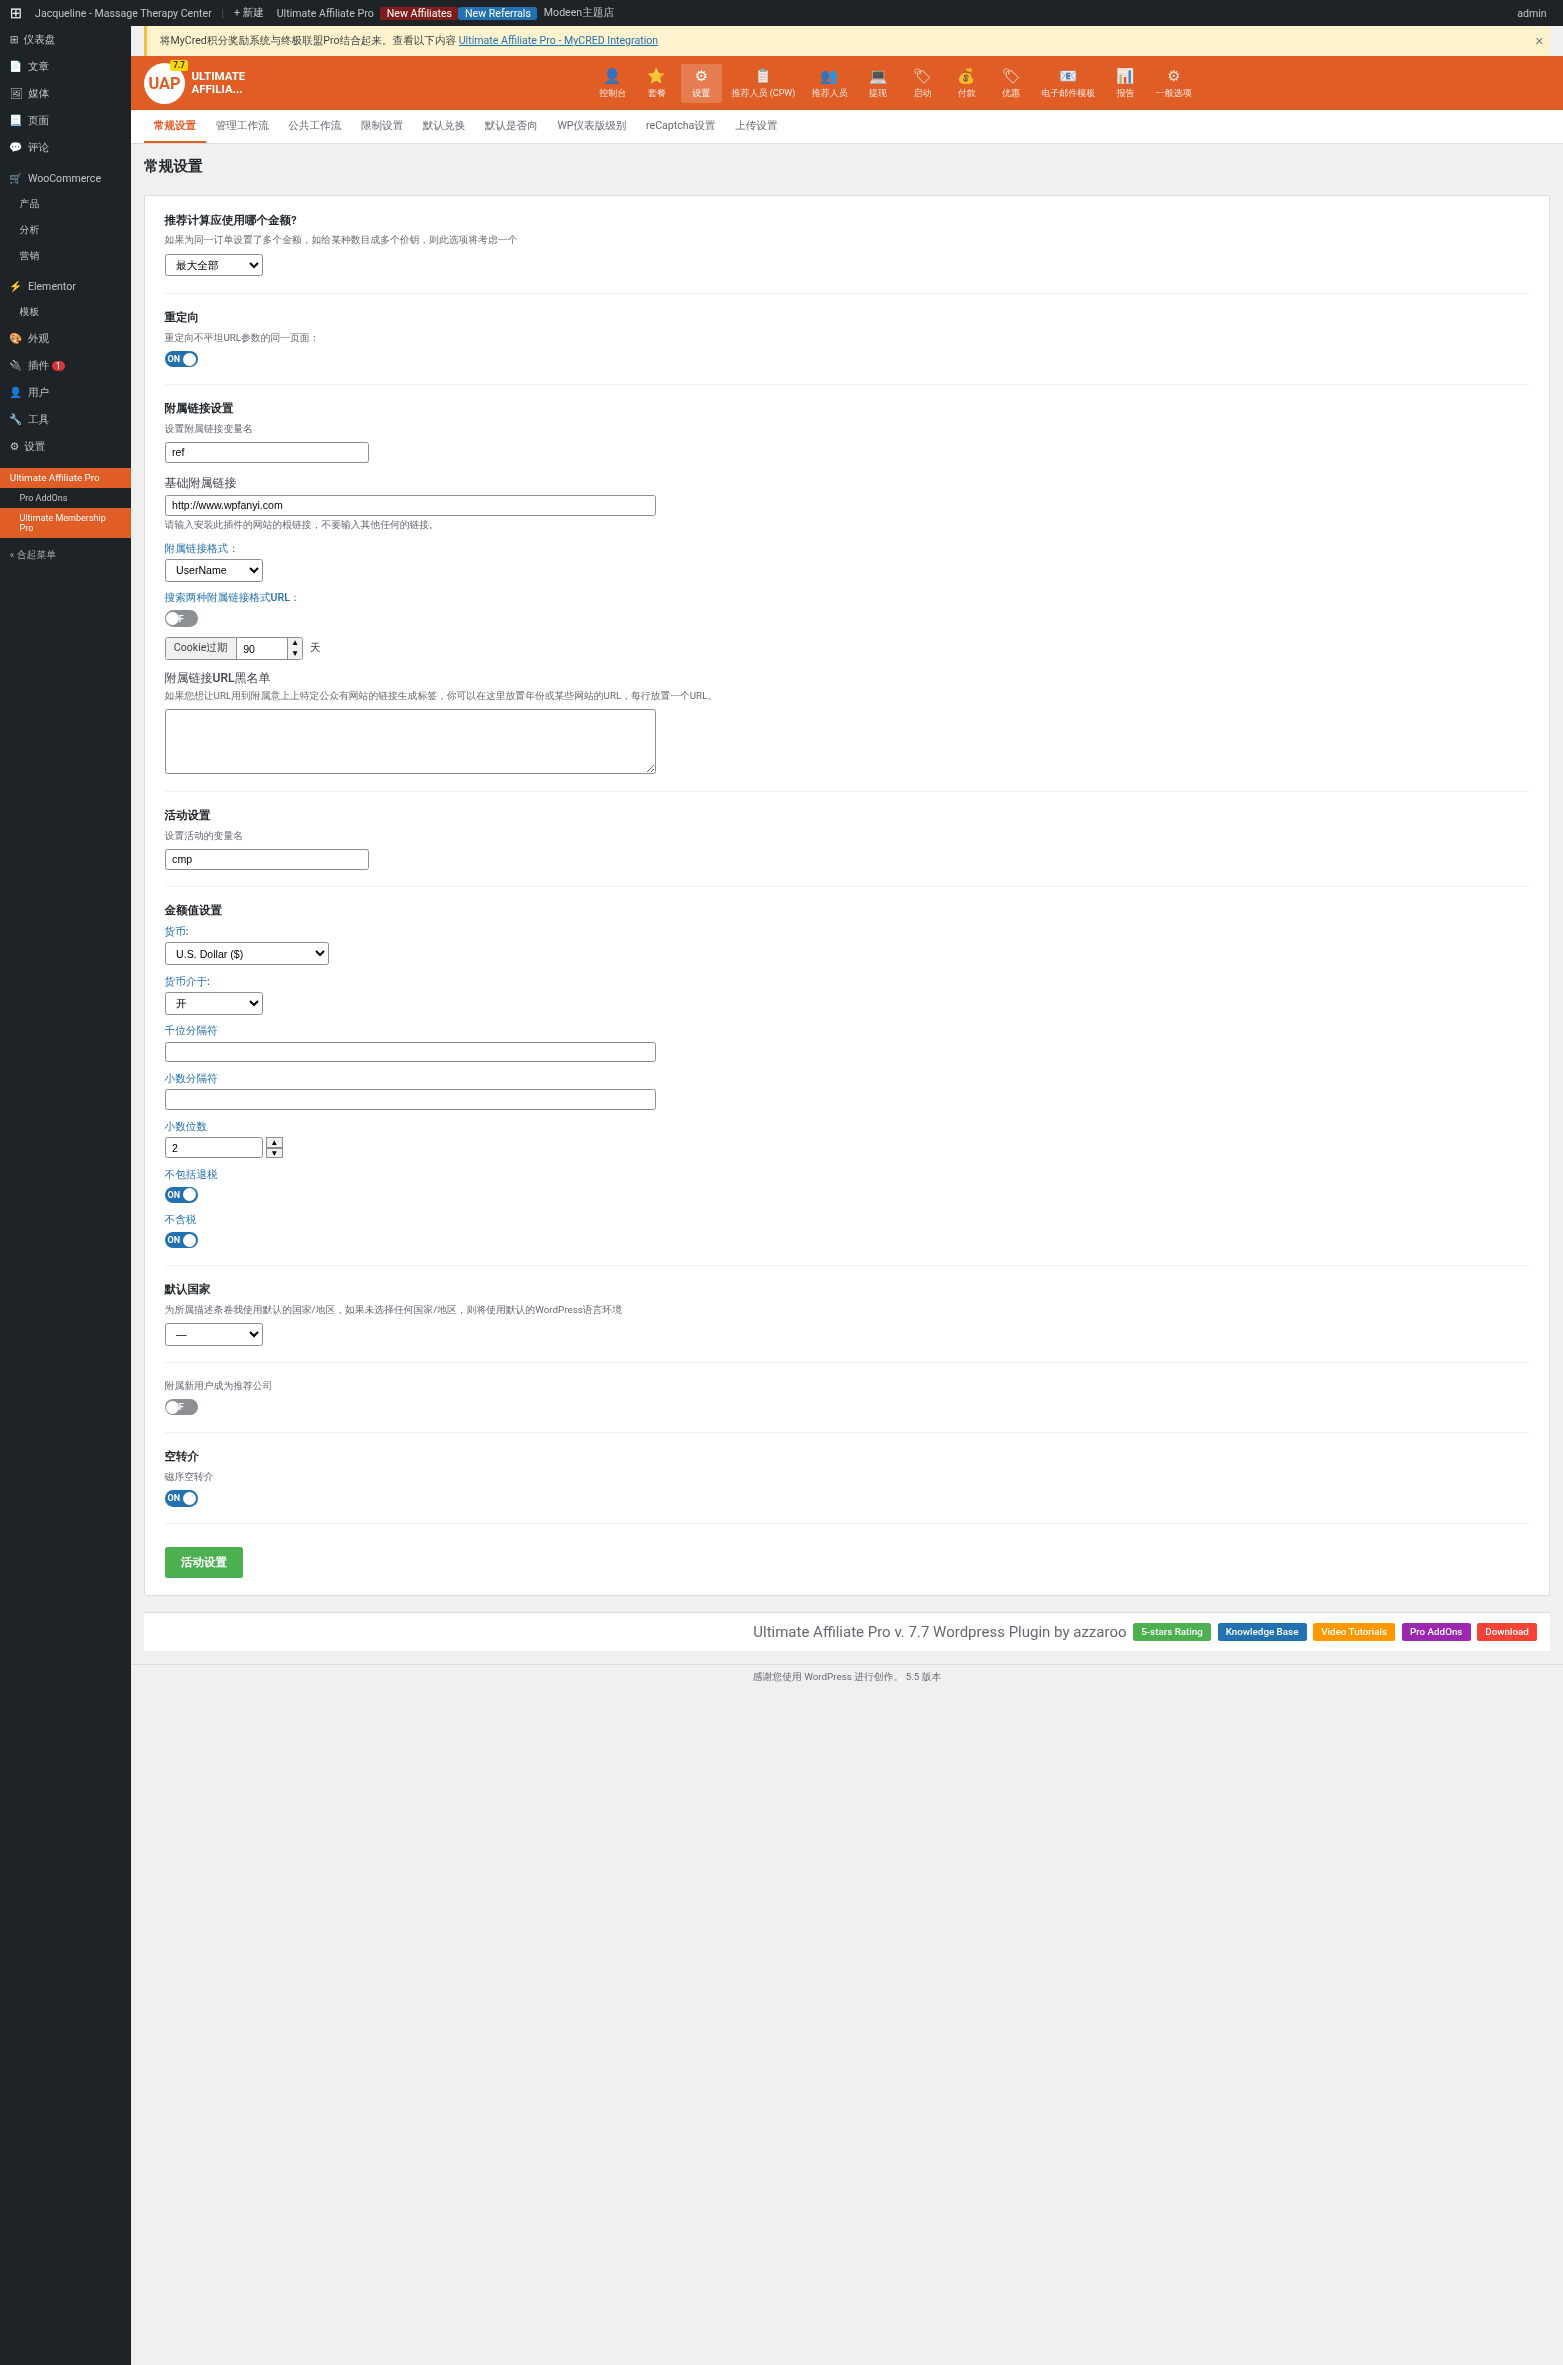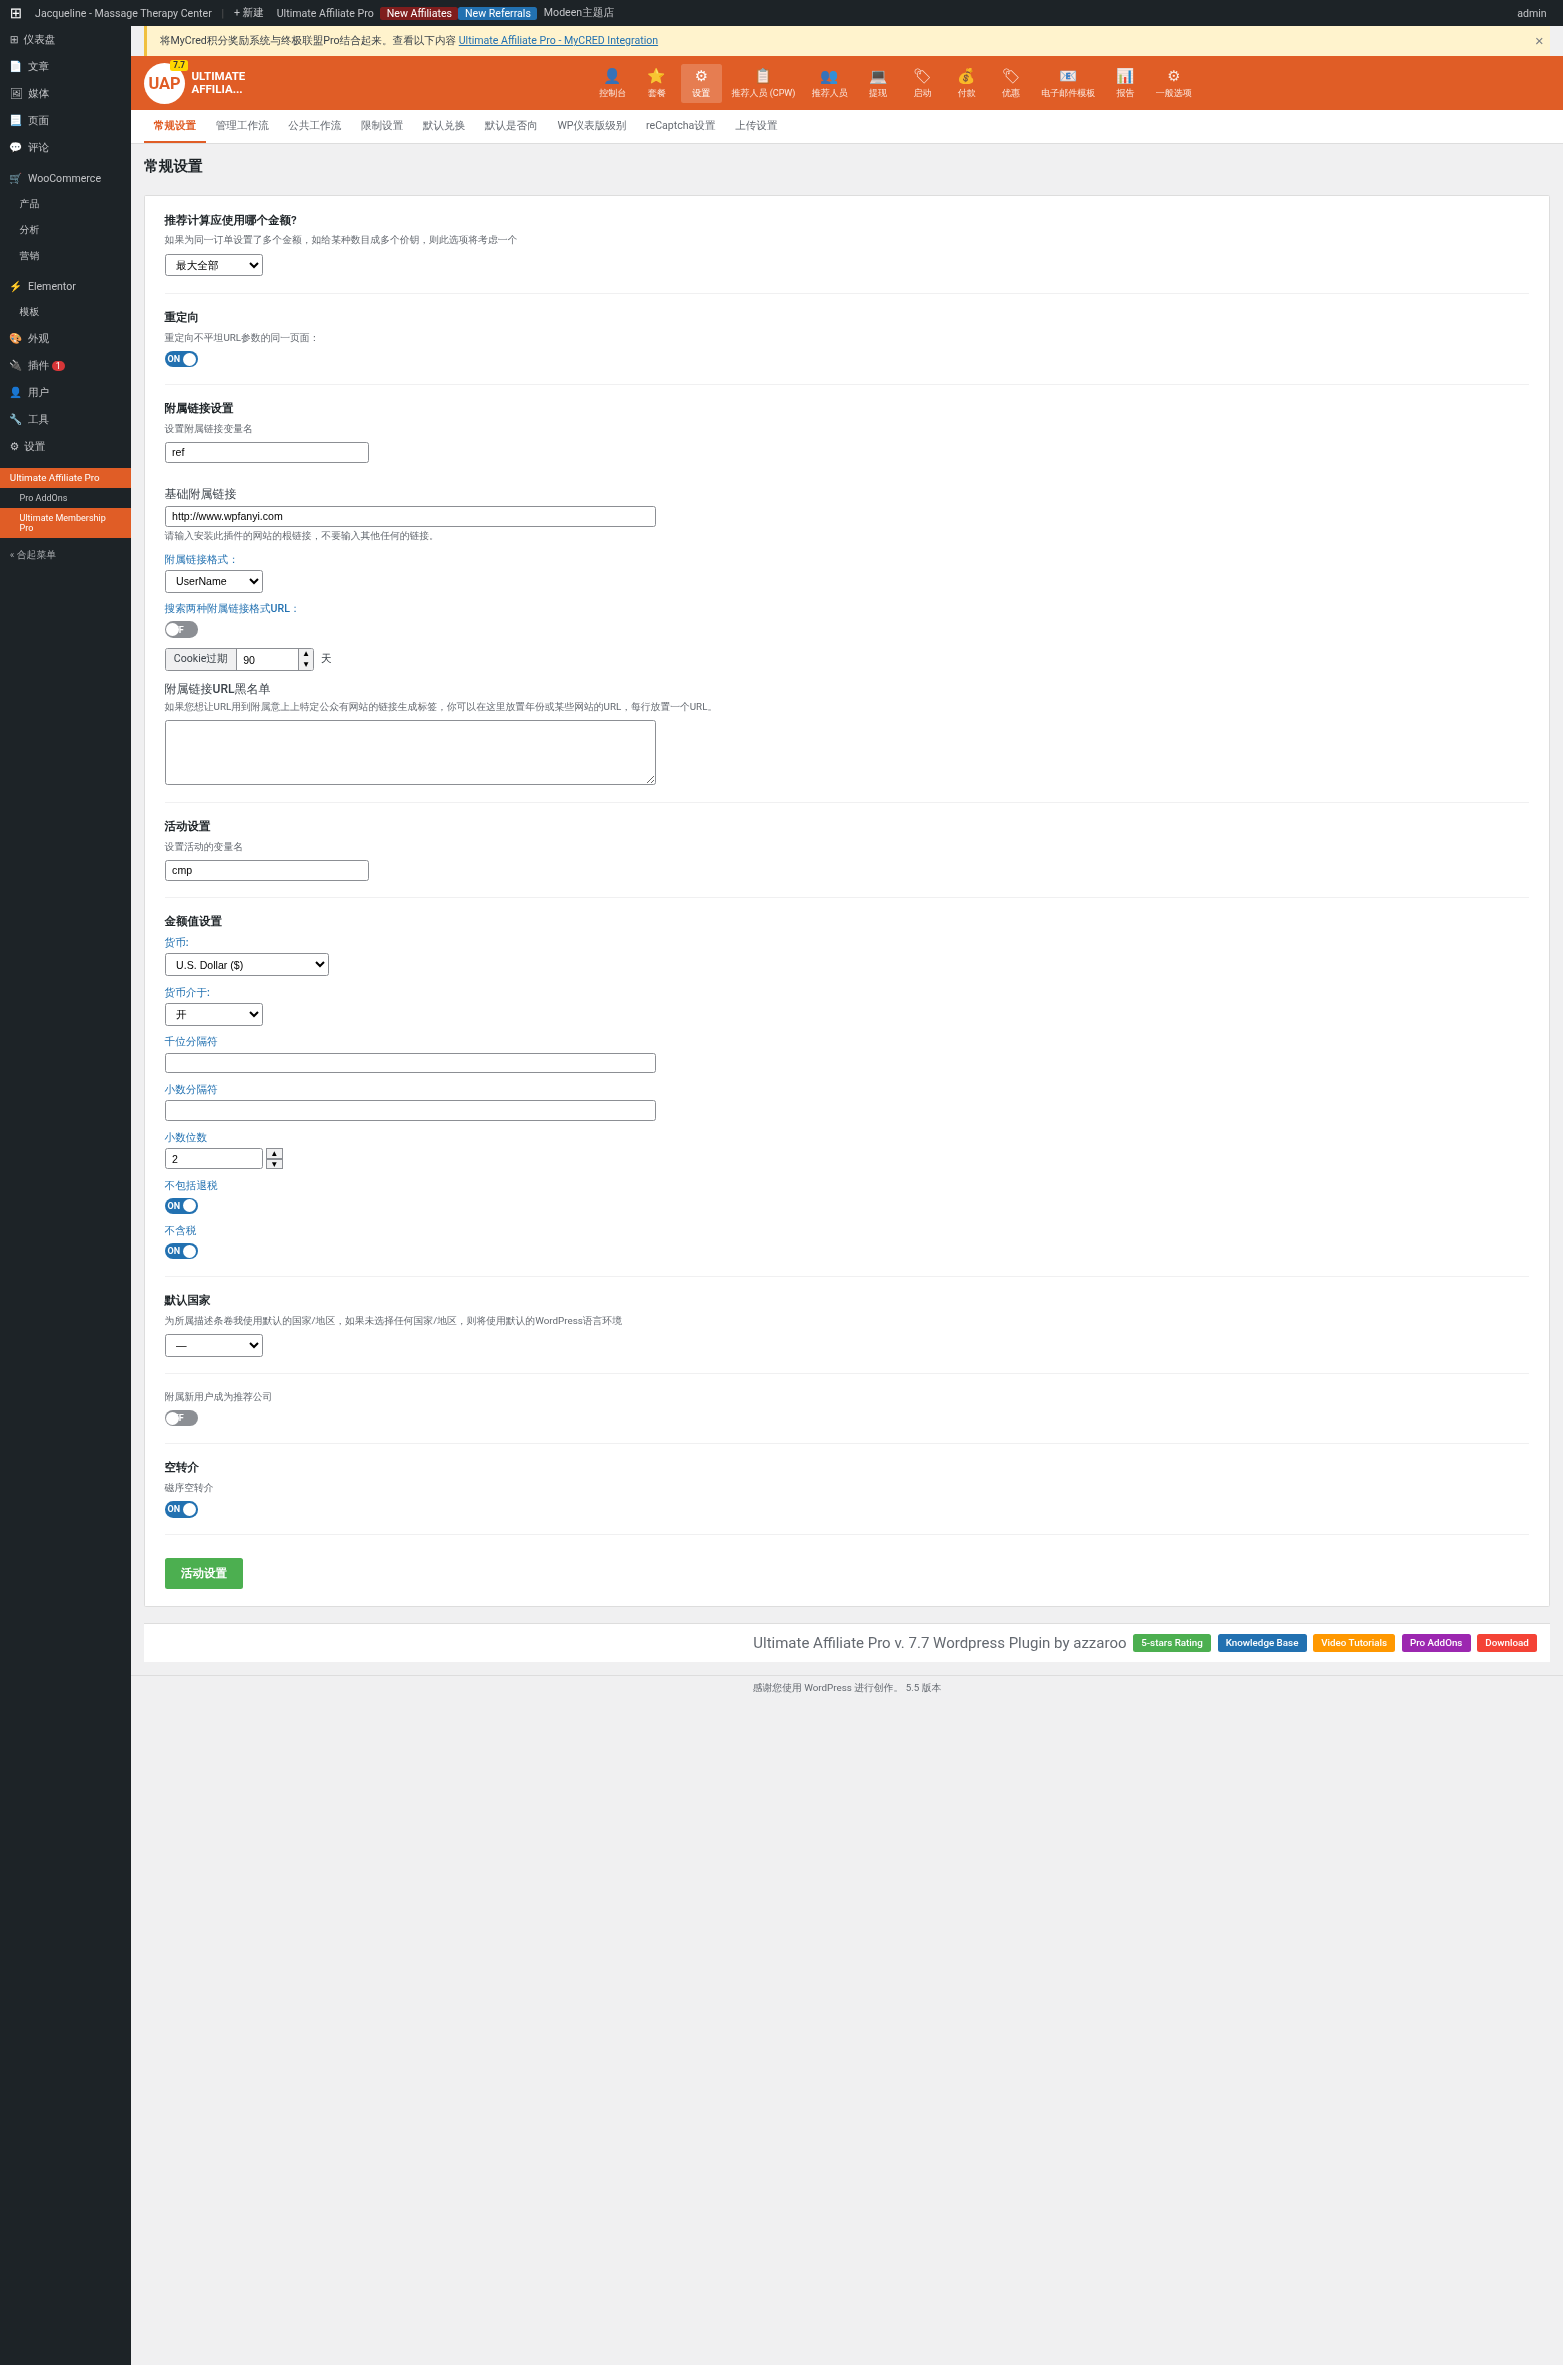--- a/index.html
+++ b/index.html
@@ -71,21 +71,21 @@
     .toggle-label { font-size: 9px; font-weight: bold; color: #fff; padding: 0 3px; }
     .toggle-knob { width: 13px; height: 13px; border-radius: 50%; background: #fff; position: absolute; top: 1.6px; transition: left 0.2s; }
     .toggle.on .toggle-knob { left: 18px; }
     .toggle.off .toggle-knob { left: 1.6px; }
     .toggle.on .toggle-on-label { display: inline; }
     .toggle.off .toggle-off-label { display: inline; }
     
     .cookie-row { display: flex; align-items: center; gap: 6.5px; }
     .cookie-input-wrap { position: relative; display: flex; align-items: flex-end; border: 0.8px solid #8c8f94; border-radius: 2.5px; overflow: hidden; }
     .cookie-label { padding: 3.3px 8.2px; background: #f0f0f1; border-right: 0.8px solid #8c8f94; font-size: 10.6px; }
-    .cookie-input { border: none; padding: 3.3px 6.5px; font-size: 10.6px; width: 61px; outline: none; }
+    .cookie-input { border: none; padding: 3.3px 6.5px; font-size: 10.6px; width: 50px; outline: none; }
     .cookie-spinner { display: flex; flex-direction: column; }
     .cookie-spinner button { background: #f0f0f1; border: none; border-left: 0.8px solid #8c8f94; padding: 0 3.3px; cursor: pointer; height: 10.6px; font-size: 8.2px; display: flex; align-items: center; }
     .day-label { font-size: 10.6px; }
     
     .save-btn { background: #4caf50; color: #fff; border: none; padding: 8.2px 16.4px; border-radius: 2.5px; font-size: 11.5px; font-weight: 600; cursor: pointer; margin-top: 6.5px; }
     
     
     .page-footer { background: #fff; border-top: 0.8px solid #ddd; padding: 9.8px 13px; display: flex; align-items: center; justify-content: flex-end; gap: 6.5px; font-size: 9.8px; color: #646970; margin-top: 16.4px; }
     .footer-badge { padding: 3.3px 8.2px; border-radius: 2.5px; font-size: 9.8px; font-weight: 500; color: #fff; text-decoration: none; }
     .footer-badge.rating { background: #4caf50; }
@@ -290,21 +290,21 @@
             <div class="toggle-knob"></div>
           </div>
         </div>
       </div>
 
       <hr class="section-divider">
 
       <div class="form-row">
         <div class="sub-section-title">附属链接设置</div>
 
-        <div style="margin-bottom:23px;">
+        <div style="margin-bottom:12px;">
           <div class="settings-desc">设置附属链接变量名</div>
           <input class="form-input" type="text" value="ref" style="">
         </div>
 
         <div style="margin-bottom:9.8px;">
           <div class="settings-label-black">基础附属链接</div>
           <input class="form-input-wide" type="text" value="http://www.wpfanyi.com" style="">
           <div class="settings-desc" style="margin-top:3.3px;">请输入安装此插件的网站的根链接，不要输入其他任何的链接。</div>
         </div>
 

